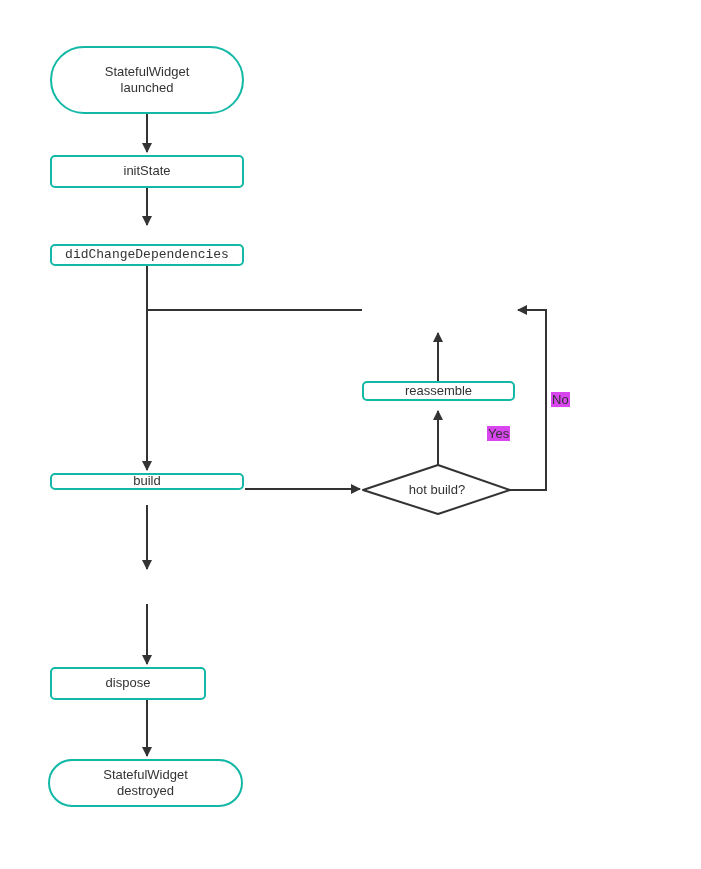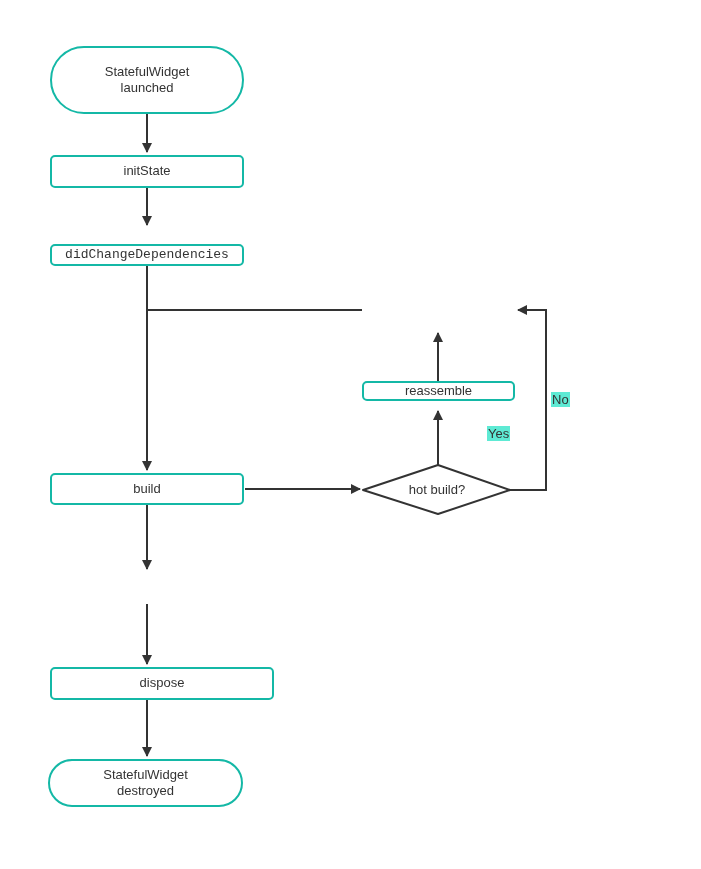--- a/index.html
+++ b/index.html
@@ -49,21 +49,21 @@
   .diamond-label {
     position: absolute;
     font-size: 13px;
     text-align: center;
     color: #333333;
   }
   .edge-label {
     position: absolute;
     font-size: 13px;
     color: #333333;
-    background: #5eead4;
+    background: #d946ef;
     padding: 0 1px;
   }
 </style>
 </head>
 <body>
 
 <div id="canvas">
 
   <svg id="wires" viewBox="0 0 701 869" xmlns="http://www.w3.org/2000/svg">
     <defs>
@@ -92,26 +92,26 @@
   <div class="node terminator-top" style="left:50px; top:46px; width:194px; height:68px;">StatefulWidget
 launched</div>
 
   <div class="node process" style="left:50px; top:155px; width:194px; height:33px;">initState</div>
 
   <div class="node process" style="left:50px; top:244px; width:194px; height:22px;font-family:Liberation Mono, monospace;">didChangeDependencies</div>
 
 
   <div class="node process" style="left:362px; top:381px; width:153px; height:20px;">reassemble</div>
 
-  <div class="node process" style="left:50px; top:473px; width:194px; height:32px;text-align:right;">build</div>
+  <div class="node process" style="left:50px; top:473px; width:194px; height:17px;text-align:right;">build</div>
 
   <div class="diamond-label" style="left:363px; top:482px; width:148px;">hot build?</div>
 
 
-  <div class="node process" style="left:50px; top:667px; width:224px; height:33px;">dispose</div>
+  <div class="node process" style="left:50px; top:667px; width:156px; height:33px;">dispose</div>
 
   <div class="node terminator-bottom" style="left:48px; top:759px; width:195px; height:48px;">StatefulWidget
 destroyed</div>
 
   <div class="edge-label" style="left:443px; top:426px;margin-left:44px;">Yes</div>
 
   <div class="edge-label" style="left:551px; top:392px;">No</div>
 
 </div>
 

